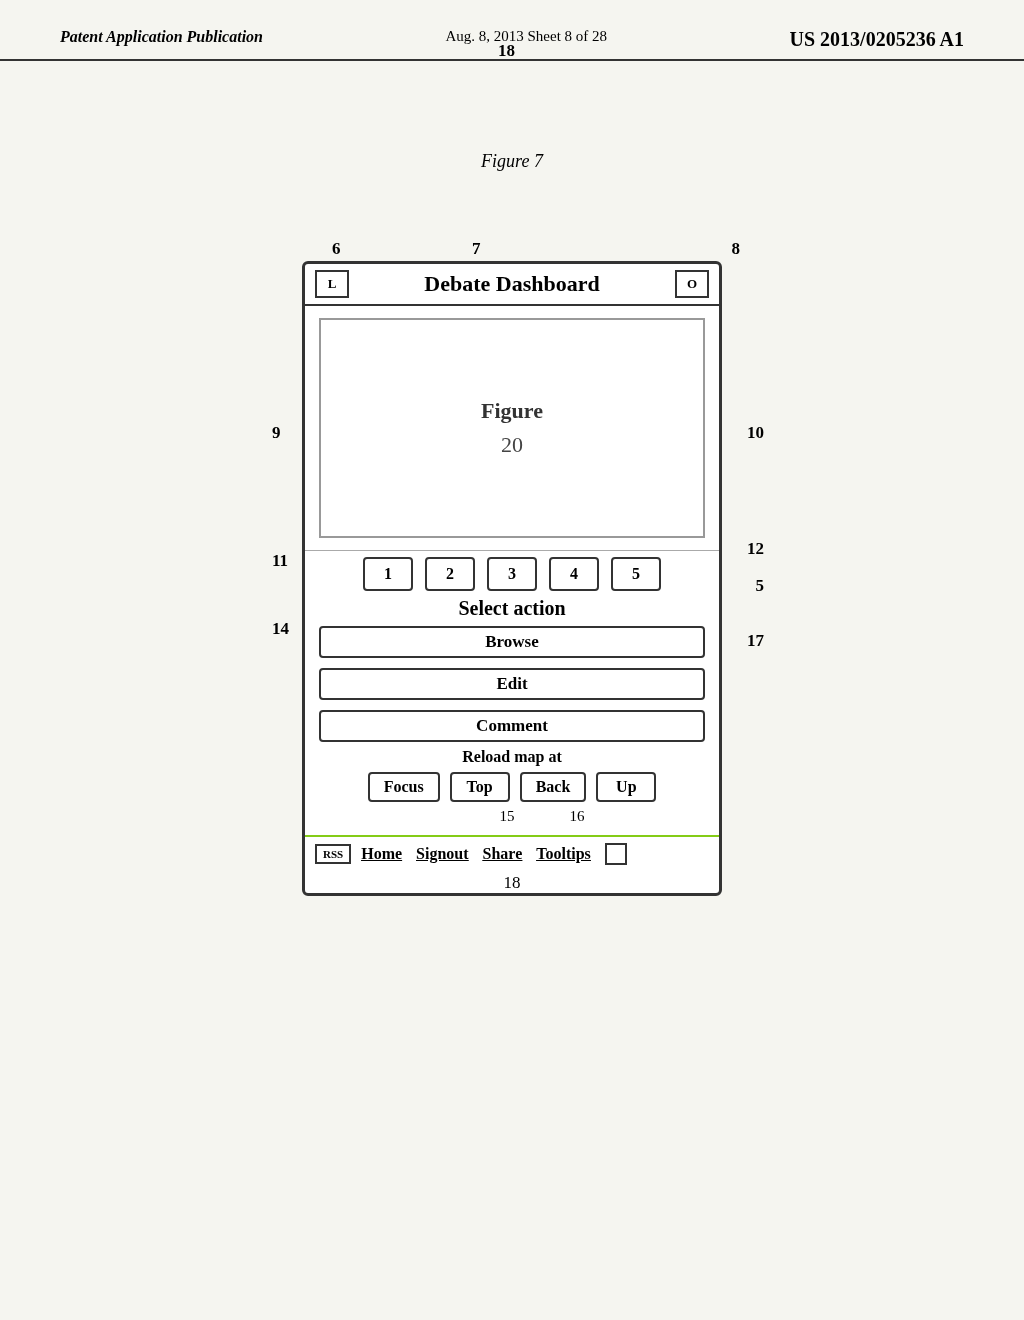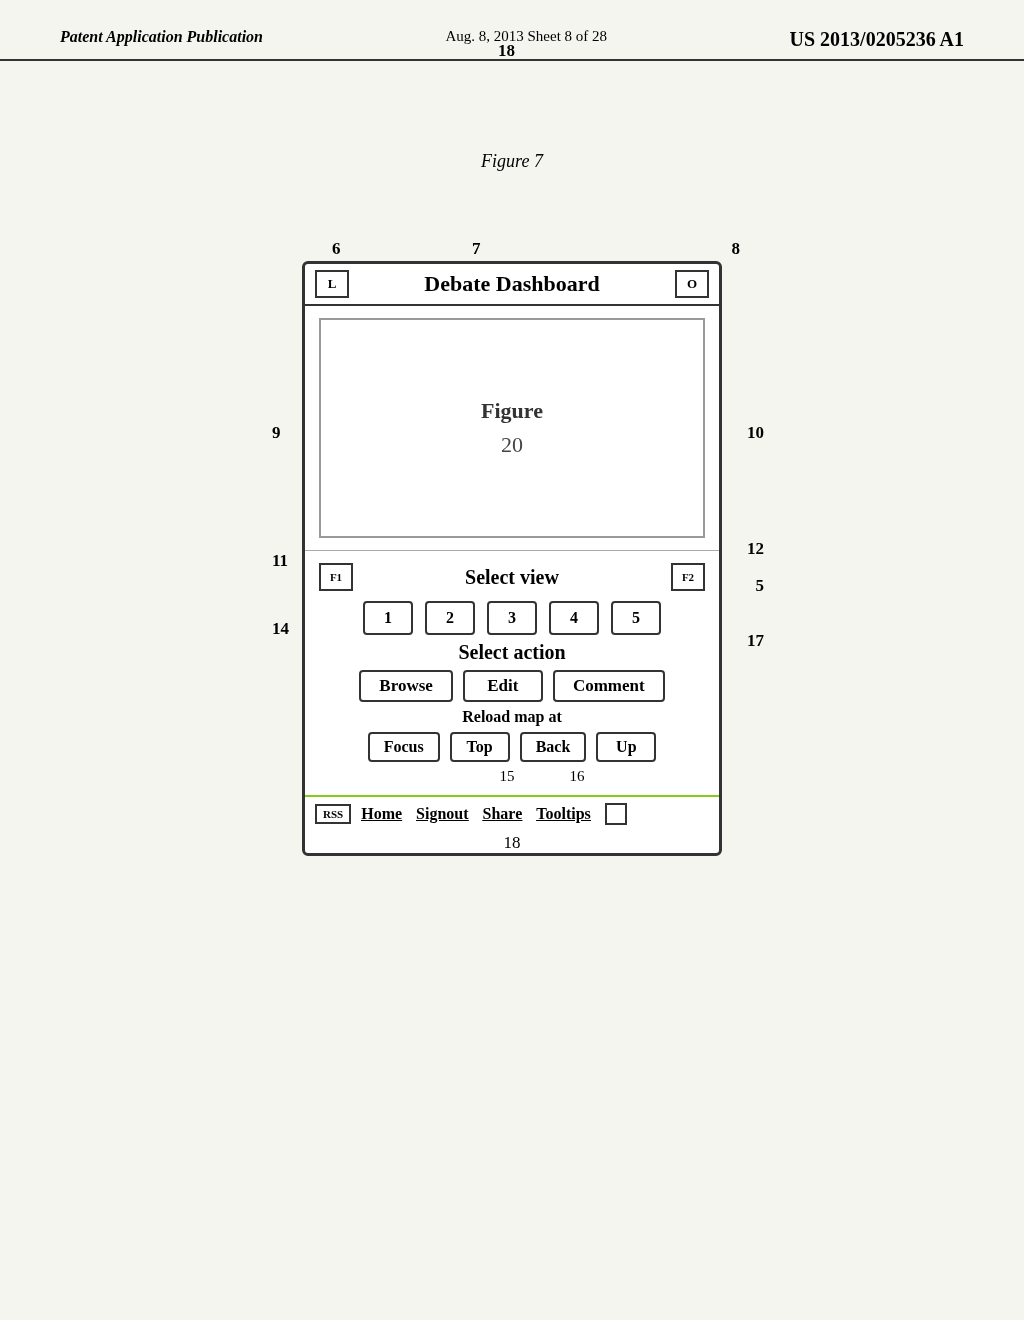--- a/index.html
+++ b/index.html
@@ -166,20 +166,21 @@
       font-weight: bold;
       margin: 4px 0;
     }
 
     
     .action-buttons-row {
       display: flex;
       justify-content: center;
       gap: 10px;
       margin: 6px 0;
+      flex-direction: column;
     }
 
     .action-btn {
       border: 2px solid #333;
       padding: 4px 18px;
       font-size: 17px;
       font-weight: bold;
       background: #fff;
       border-radius: 4px;
       min-width: 80px;
@@ -369,25 +370,20 @@
           <div class="top-bar-btn">O</div>
         </div>
 
         <div class="device-screen">
           <div class="screen-label">Figure</div>
           <div class="screen-number">20</div>
         </div>
 
         <div class="device-controls">
 
-          <div class="select-view-row">
-            <div class="fn-btn">F1</div>
-            <div class="select-view-label">Select view</div>
-            <div class="fn-btn">F2</div>
-          </div>
 
           <div class="number-buttons-row">
             <div class="num-btn">1</div>
             <div class="num-btn">2</div>
             <div class="num-btn">3</div>
             <div class="num-btn">4</div>
             <div class="num-btn">5</div>
           </div>
 
           <div class="select-action-label">Select action</div>

